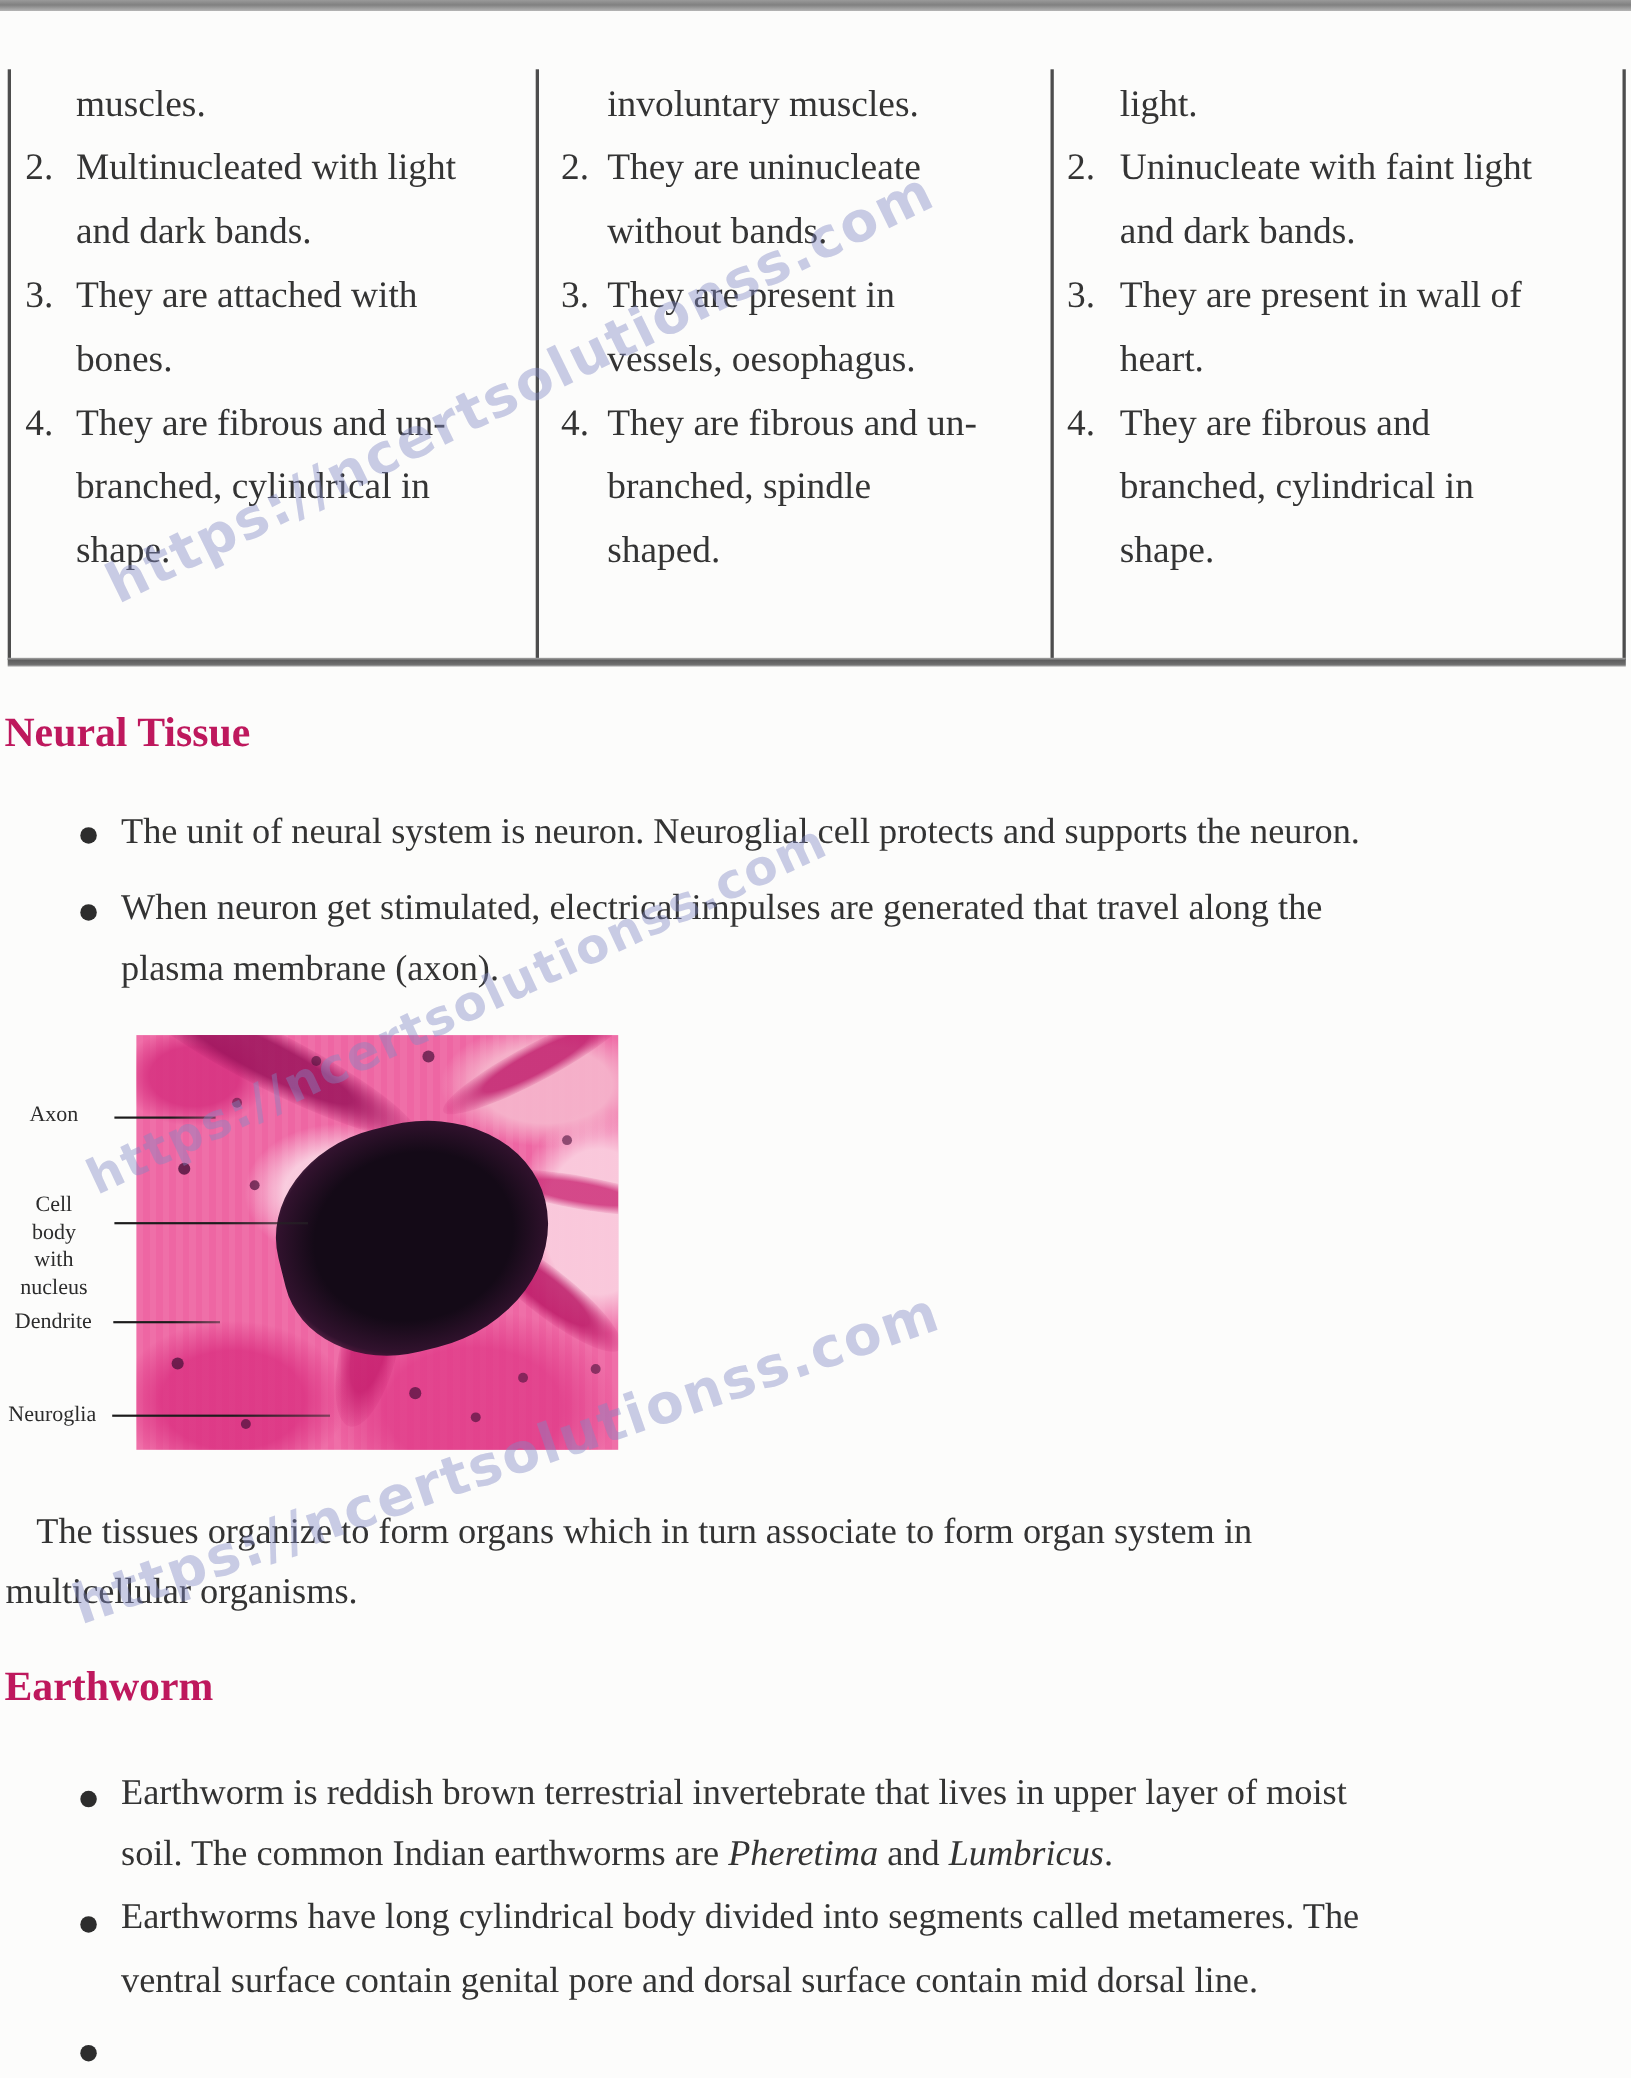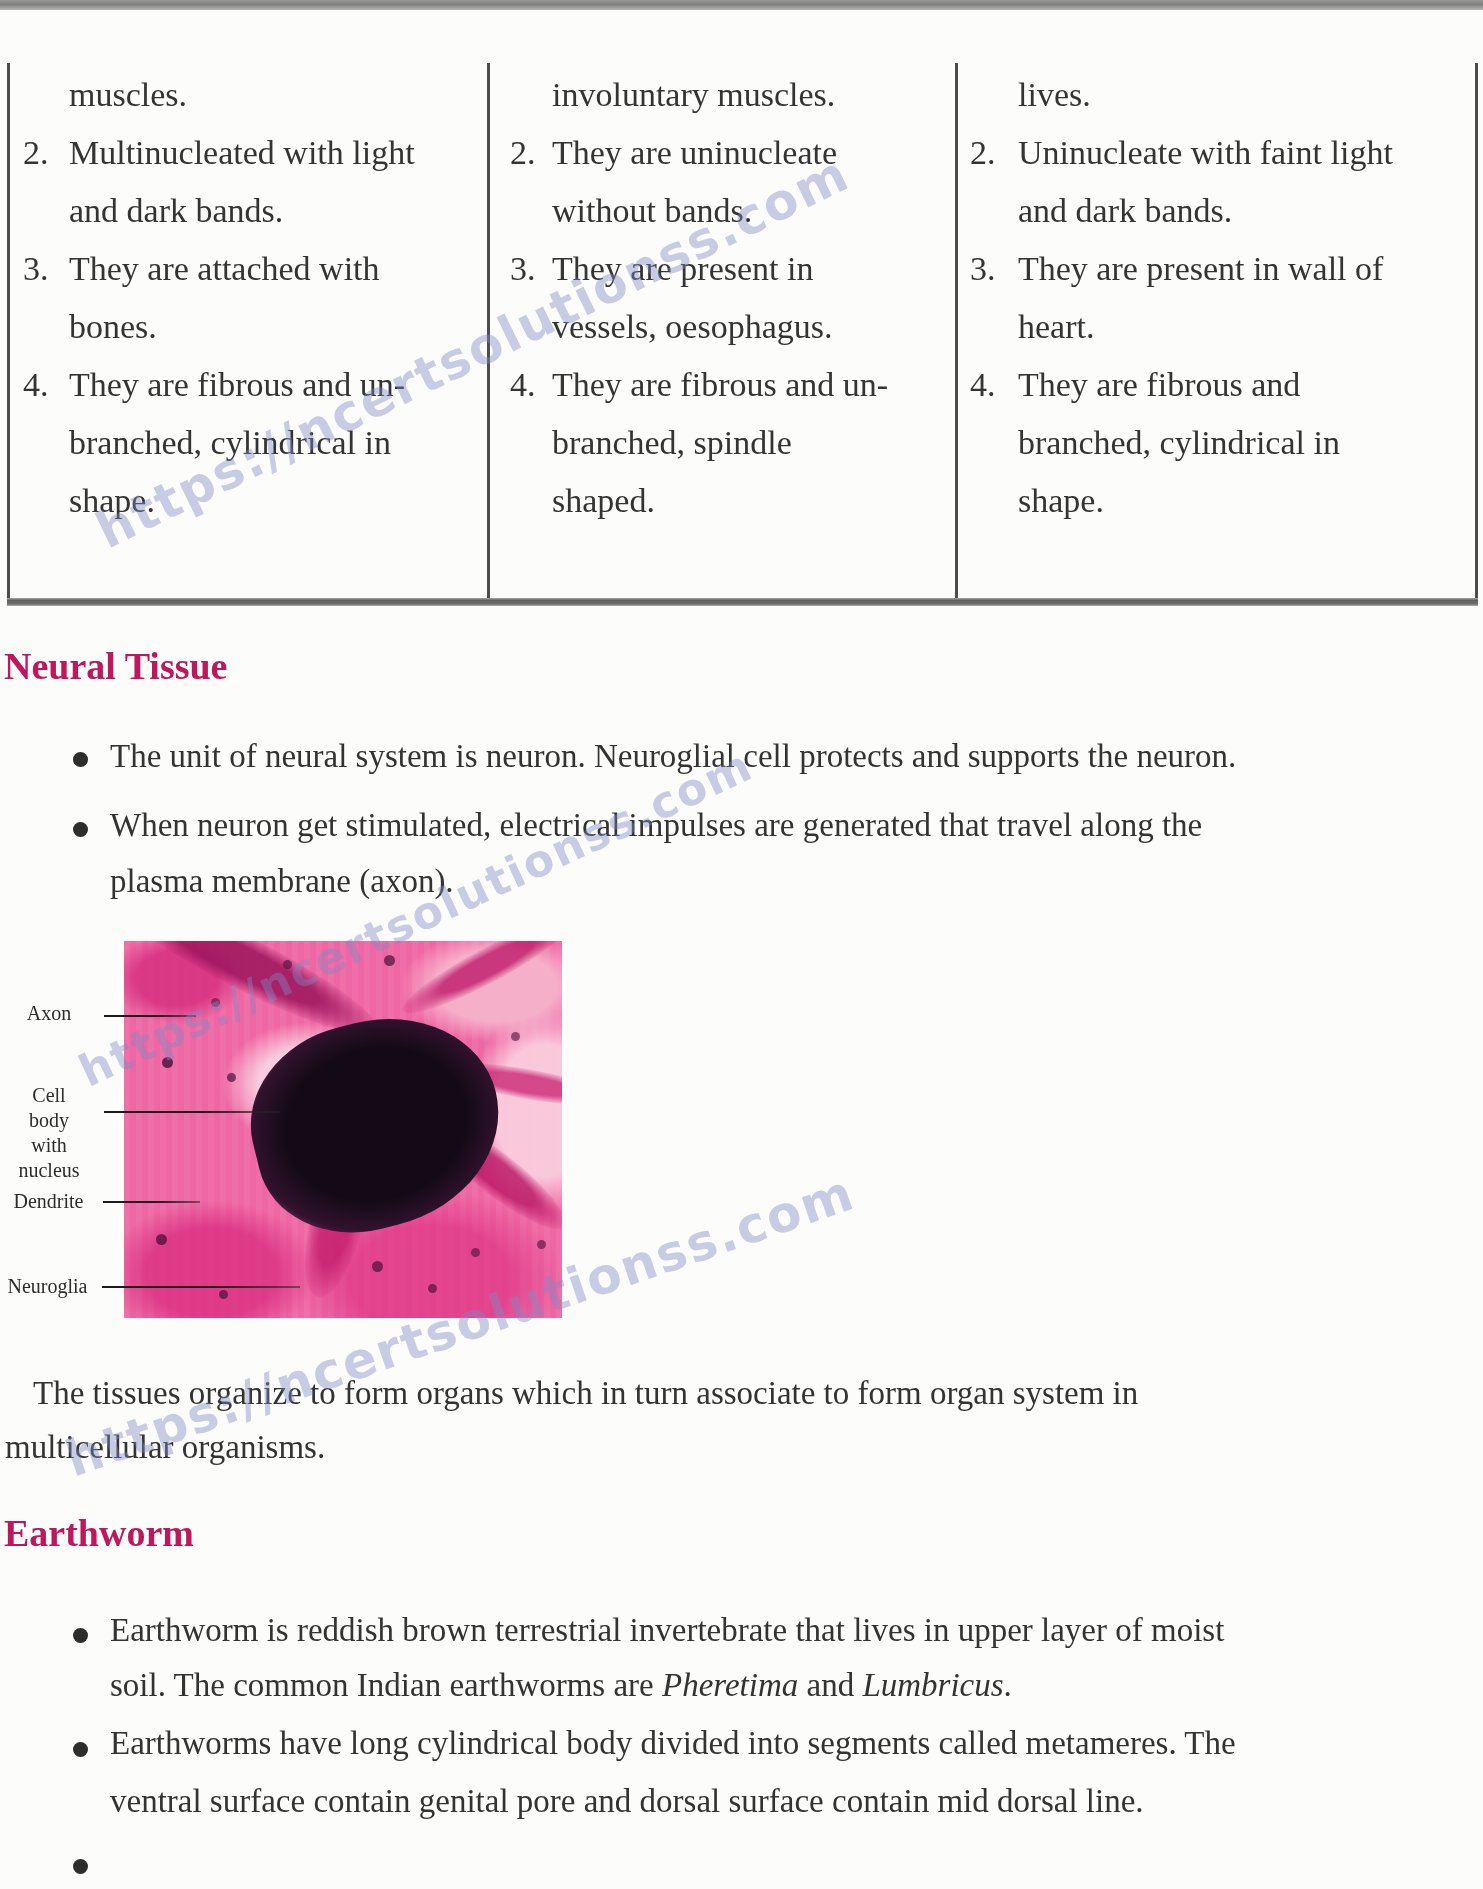--- a/index.html
+++ b/index.html
@@ -168,21 +168,21 @@
       </div>
     <div class="tl">
         <span class="n"></span>
         <span class="t">shaped.</span>
       </div>
   </div>
 
   <div class="tcol tcol-3">
     <div class="tl">
         <span class="n"></span>
-        <span class="t">lives.</span>
+        <span class="t">light.</span>
       </div>
     <div class="tl">
         <span class="n">2.</span>
         <span class="t">Uninucleate with faint light</span>
       </div>
     <div class="tl">
         <span class="n"></span>
         <span class="t">and dark bands.</span>
       </div>
     <div class="tl">

